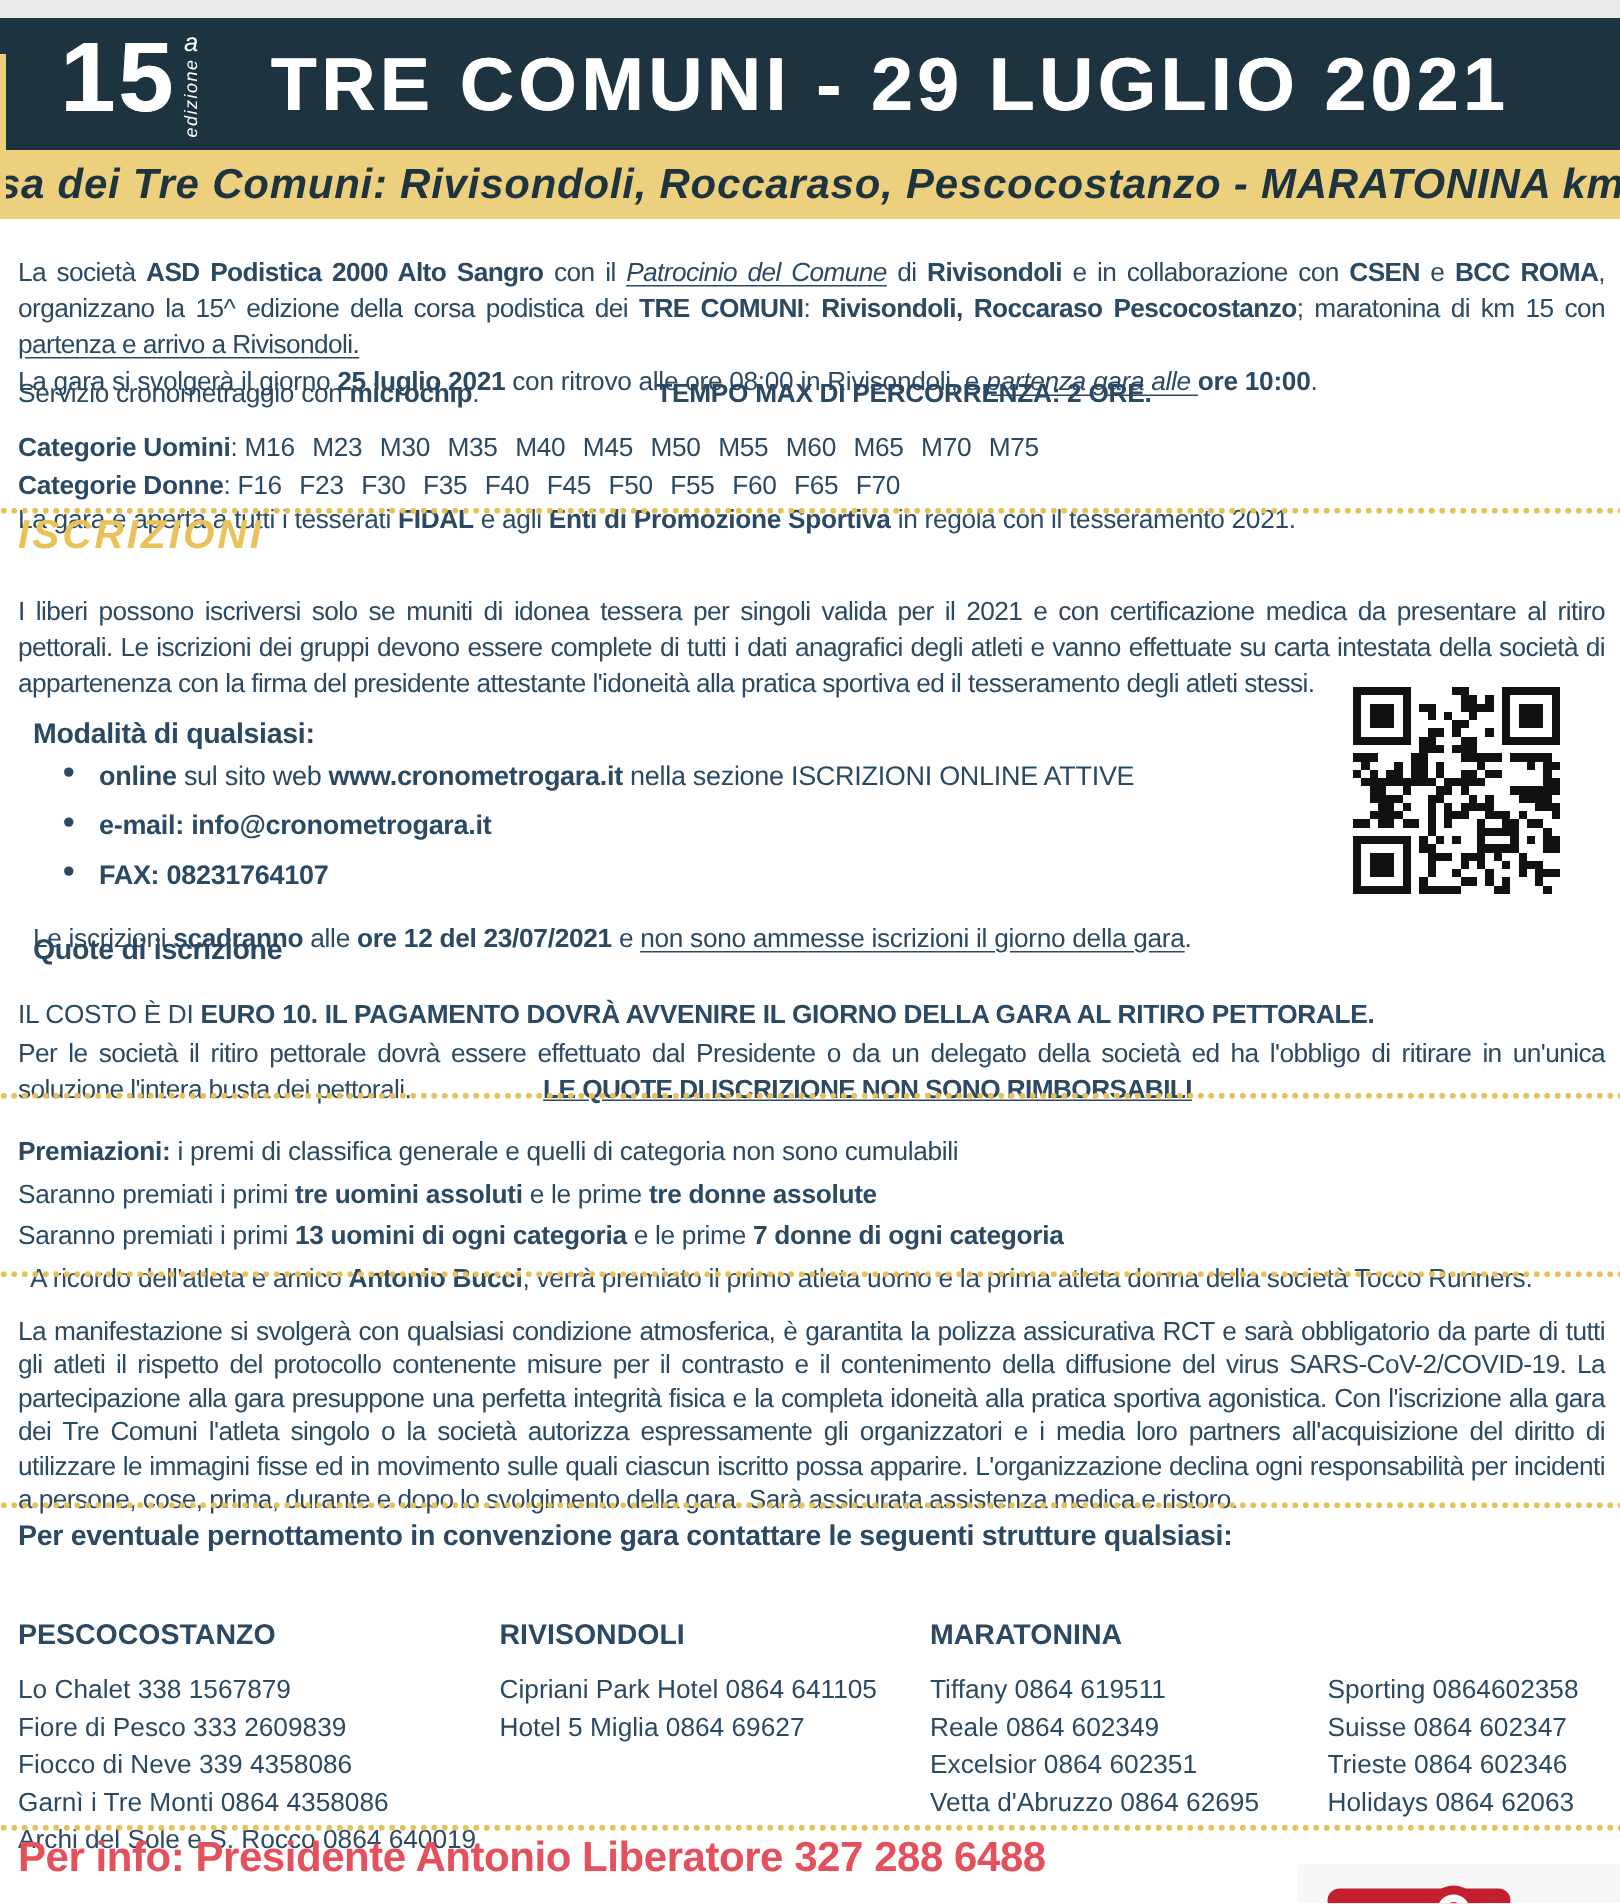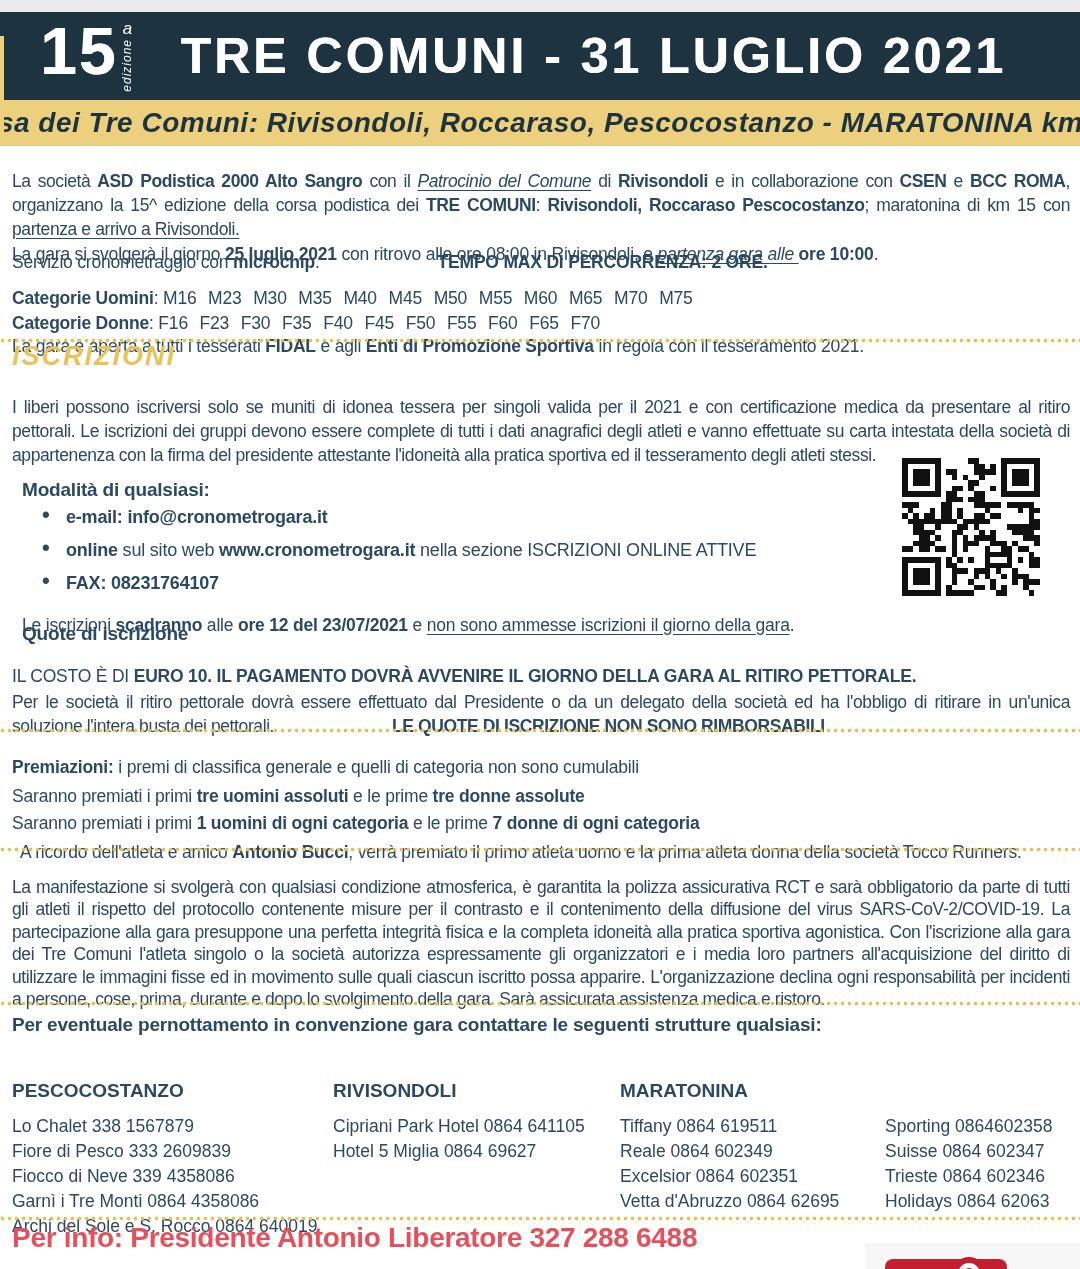--- a/index.html
+++ b/index.html
@@ -19,21 +19,21 @@
   .page-title{flex:1;text-align:center;color:#fff;font-size:50px;font-weight:bold;letter-spacing:3px;margin-right:28px;text-shadow:0.5px 0 #fff;white-space:nowrap;}
   .band-yellow{position:absolute;top:100px;left:0;right:0;height:46px;background:#ecd07d;display:flex;align-items:center;justify-content:center;}
   .subtitle{color:#1d3440;font-size:28px;font-weight:bold;font-style:italic;white-space:nowrap;letter-spacing:0.5px;}
   
   .blk{position:absolute;left:12px;right:10px;font-size:17.5px;line-height:24px;letter-spacing:-0.2px;}
   .par{text-align:justify;letter-spacing:-0.4px;}
   .h2{font-weight:bold;font-size:19px;}
   .st-b{font-weight:bold;}
   .st-i{font-style:italic;}
   .st-u{text-decoration:underline;text-underline-offset:3px;}
-  .st-g{margin-left:118px;}
+  .st-g{margin-left:88px;text-decoration:underline;}
   .st-w{word-spacing:7px;}
   .dots{position:absolute;left:0;right:0;height:5px;background-image:radial-gradient(circle at 2.5px 2.5px,#e6c158 1.8px,rgba(230,193,88,0) 2.1px);background-size:7px 5px;background-repeat:repeat-x;}
   .iscr-head{font-size:27px;font-weight:bold;font-style:italic;color:#e9c35a;letter-spacing:2px;}
   
   .bullets{list-style:none;margin:0;padding:0 0 0 30px;}
   .bullets li{position:relative;padding-left:24px;margin-bottom:9px;font-size:18px;}
   .bullets li::before{content:"\2022";position:absolute;left:0;top:-2px;font-size:22px;font-weight:bold;color:#2b4963;}
   
   .qr-box{position:absolute;top:458px;right:40px;width:138px;height:138px;}
   .qr-box svg{width:100%;height:100%;shape-rendering:crispEdges;fill:#111;}
@@ -56,21 +56,21 @@
   <div class="edge-yellow"></div>
 
   <header class="band-dark">
     <div class="edition">
       <span class="ed-num">15</span>
       <span class="ed-col">
         <span class="ed-sup">a</span>
         <span class="ed-word">edizione</span>
       </span>
     </div>
-    <h1 class="page-title">TRE COMUNI - 31 LUGLIO 2021</h1>
+    <h1 class="page-title">TRE COMUNI - 29 LUGLIO 2021</h1>
   </header>
 
   <div class="band-yellow">
     <div class="subtitle">Corsa dei Tre Comuni: Rivisondoli, Roccaraso, Pescocostanzo - MARATONINA km. 15</div>
   </div>
 
   <p class="blk par" style="top:151px;"><span>La società </span><span class="st-b">ASD Podistica 2000 Alto Sangro</span><span> con il </span><span class="st-i st-u">Patrocinio del Comune</span><span> di </span><span class="st-b">Rivisondoli</span><span> e in collaborazione con </span><span class="st-b">CSEN</span><span> e </span><span class="st-b">BCC ROMA</span><span>, organizzano la 15^ edizione della corsa podistica dei </span><span class="st-b">TRE COMUNI</span><span>: </span><span class="st-b">Rivisondoli, Roccaraso Pescocostanzo</span><span>; maratonina di km 15 con </span><span class="st-u">partenza e arrivo a Rivisondoli.</span></p>
   <p class="blk" style="top:224px;"><span>La gara si svolgerà il giorno </span><span class="st-b">25 luglio 2021</span><span> con ritrovo alle ore 08:00 in Rivisondoli, e </span><span class="st-i st-u">partenza gara alle </span><span class="st-b">ore 10:00</span><span>.</span></p>
   <div class="blk timing-row" style="top:250px;">
     <span><span>Servizio cronometraggio con </span><span class="st-b">microchip</span><span>.</span></span>
@@ -80,22 +80,22 @@
   <p class="blk" style="top:293px;"><span class="st-b">Categorie Donne</span><span>: </span><span class="st-w">F16 F23 F30 F35 F40 F45 F50 F55 F60 F65 F70</span></p>
   <p class="blk" style="top:316px;"><span>La gara è aperta a tutti i tesserati </span><span class="st-b">FIDAL</span><span> e agli </span><span class="st-b">Enti di Promozione Sportiva</span><span> in regola con il tesseramento 2021.</span></p>
 
   <div class="dots" style="top:338px;"></div>
 
   <div class="blk iscr-head" style="top:344px;">ISCRIZIONI</div>
   <p class="blk par" style="top:377px;">I liberi possono iscriversi solo se muniti di idonea tessera per singoli valida per il 2021 e con certificazione medica da presentare al ritiro pettorali. Le iscrizioni dei gruppi devono essere complete di tutti i dati anagrafici degli atleti e vanno effettuate su carta intestata della società di appartenenza con la firma del presidente attestante l'idoneità alla pratica sportiva ed il tesseramento degli atleti stessi.</p>
 
   <div class="blk h2" style="top:478px;left:22px;">Modalità di qualsiasi:</div>
   <ul class="bullets blk" style="top:505px;">
+    <li><span class="st-b">online</span><span> sul sito web </span><span class="st-b">www.cronometrogara.it</span><span> nella sezione ISCRIZIONI ONLINE ATTIVE</span></li>
     <li><span class="st-b">e-mail: info@cronometrogara.it</span></li>
-    <li><span class="st-b">online</span><span> sul sito web </span><span class="st-b">www.cronometrogara.it</span><span> nella sezione ISCRIZIONI ONLINE ATTIVE</span></li>
     <li><span class="st-b">FAX: 08231764107</span></li>
   </ul>
 
   <div class="qr-box">
     <svg id="qr" viewBox="0 0 25 25" xmlns="http://www.w3.org/2000/svg">
         <rect x="12" y="0" width="1" height="1"></rect>
         <rect x="13" y="0" width="1" height="1"></rect>
         <rect x="13" y="1" width="1" height="1"></rect>
         <rect x="14" y="1" width="1" height="1"></rect>
         <rect x="16" y="1" width="1" height="1"></rect>
@@ -313,21 +313,21 @@
   <p class="blk" style="top:595px;left:22px;"><span>Le iscrizioni </span><span class="st-b">scadranno</span><span> alle </span><span class="st-b">ore 12 del 23/07/2021</span><span> e </span><span class="st-u">non sono ammesse iscrizioni il giorno della gara</span><span>.</span></p>
 
   <div class="blk h2" style="top:622px;left:22px;">Quote di iscrizione</div>
   <p class="blk" style="top:646px;"><span>IL COSTO È DI </span><span class="st-b">EURO 10. IL PAGAMENTO DOVRÀ AVVENIRE IL GIORNO DELLA GARA AL RITIRO PETTORALE.</span></p>
   <p class="blk par" style="top:672px;"><span>Per le società il ritiro pettorale dovrà essere effettuato dal Presidente o da un delegato della società ed ha l'obbligo di ritirare in un'unica soluzione l'intera busta dei pettorali.</span><span class="st-b st-g">LE QUOTE DI ISCRIZIONE NON SONO RIMBORSABILI</span></p>
 
   <div class="dots" style="top:728px;"></div>
 
   <p class="blk" style="top:737px;"><span class="st-b">Premiazioni:</span><span> i premi di classifica generale e quelli di categoria non sono cumulabili</span></p>
   <p class="blk" style="top:766px;"><span>Saranno premiati i primi </span><span class="st-b">tre uomini assoluti</span><span> e le prime </span><span class="st-b">tre donne assolute</span></p>
-  <p class="blk" style="top:793px;"><span>Saranno premiati i primi </span><span class="st-b">1 uomini di ogni categoria</span><span> e le prime </span><span class="st-b">7 donne di ogni categoria</span></p>
+  <p class="blk" style="top:793px;"><span>Saranno premiati i primi </span><span class="st-b">13 uomini di ogni categoria</span><span> e le prime </span><span class="st-b">7 donne di ogni categoria</span></p>
   <p class="blk" style="top:822px;left:20px;"><span>A ricordo dell'atleta e amico </span><span class="st-b">Antonio Bucci</span><span>, verrà premiato il primo atleta uomo e la prima atleta donna della società Tocco Runners.</span></p>
 
   <div class="dots" style="top:847px;"></div>
 
   <p class="blk par" style="top:858px;line-height:22.5px;">La manifestazione si svolgerà con qualsiasi condizione atmosferica, è garantita la polizza assicurativa RCT e sarà obbligatorio da parte di tutti gli atleti il rispetto del protocollo contenente misure per il contrasto e il contenimento della diffusione del virus SARS-CoV-2/COVID-19. La partecipazione alla gara presuppone una perfetta integrità fisica e la completa idoneità alla pratica sportiva agonistica. Con l'iscrizione alla gara dei Tre Comuni l'atleta singolo o la società autorizza espressamente gli organizzatori e i media loro partners all'acquisizione del diritto di utilizzare le immagini fisse ed in movimento sulle quali ciascun iscritto possa apparire. L'organizzazione declina ogni responsabilità per incidenti a persone, cose, prima, durante e dopo lo svolgimento della gara. Sarà assicurata assistenza medica e ristoro.</p>
 
   <div class="dots" style="top:1001px;"></div>
 
   <div class="blk h2" style="top:1013px;">Per eventuale pernottamento in convenzione gara contattare le seguenti strutture qualsiasi:</div>
   <div class="hotels-grid">

